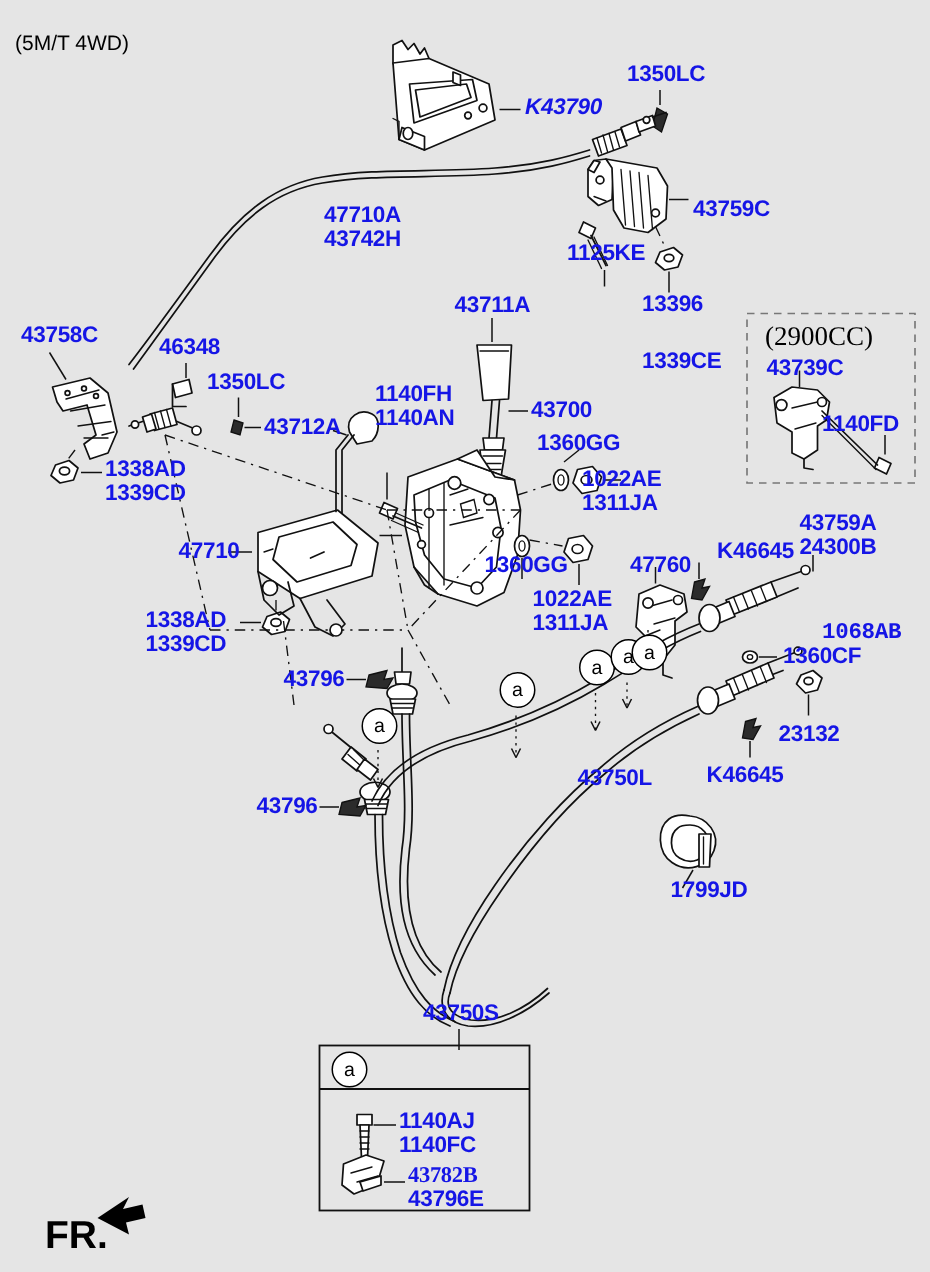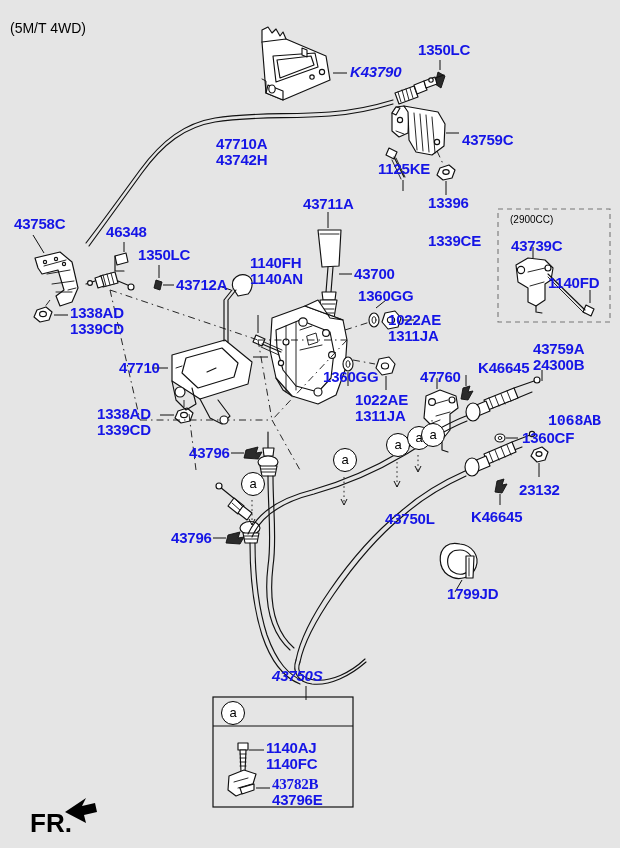--- a/index.html
+++ b/index.html
@@ -37,22 +37,22 @@
     position:absolute;
     color:#000000;
     font-family:"Liberation Sans", sans-serif;
     font-size:26px;
     font-weight:bold;
     white-space:pre;
   }
   .cc{
     position:absolute;
     color:#000000;
-    font-family:Liberation Sans, sans-serif;
-    font-size:10px;
+    font-family:Liberation Serif, serif;
+    font-size:18px;
     white-space:pre;
   }
   .amark{
     position:absolute;
     font-family:"Liberation Sans", sans-serif;
     font-size:13px;
     color:#000;
     width:22px;height:22px;
     border:1.3px solid #000;
     border-radius:50%;
@@ -473,21 +473,21 @@
   <div class="lbl" style="left:478px;top:360px;">K46645</div>
   <div class="lbl" style="left:533px;top:341px;">43759A</div>
   <div class="lbl" style="left:533px;top:357px;">24300B</div>
   <div class="lbl" style="left:548px;top:414px;font-family:Liberation Mono, monospace;">1068AB</div>
   <div class="lbl" style="left:522px;top:430px;">1360CF</div>
   <div class="lbl" style="left:519px;top:482px;">23132</div>
 
   <div class="lbl" style="left:385px;top:511px;">43750L</div>
   <div class="lbl" style="left:471px;top:509px;">K46645</div>
   <div class="lbl" style="left:432px;top:586px;margin-left:15px;">1799JD</div>
-  <div class="lbl" style="left:272px;top:668px;font-style:italic;">43750S</div>
+  <div class="lbl" style="left:282px;top:668px;">43750S</div>
 
   <div class="cc" style="left:510px;top:214px;">(2900CC)</div>
   <div class="lbl" style="left:511px;top:238px;">43739C</div>
   <div class="lbl" style="left:548px;top:275px;">1140FD</div>
 
   <div class="amark" style="left:241px;top:472px;">a</div>
   <div class="amark" style="left:333px;top:448px;">a</div>
   <div class="amark" style="left:386px;top:433px;">a</div>
   <div class="amark" style="left:407px;top:426px;">a</div>
   <div class="amark" style="left:421px;top:423px;">a</div>

